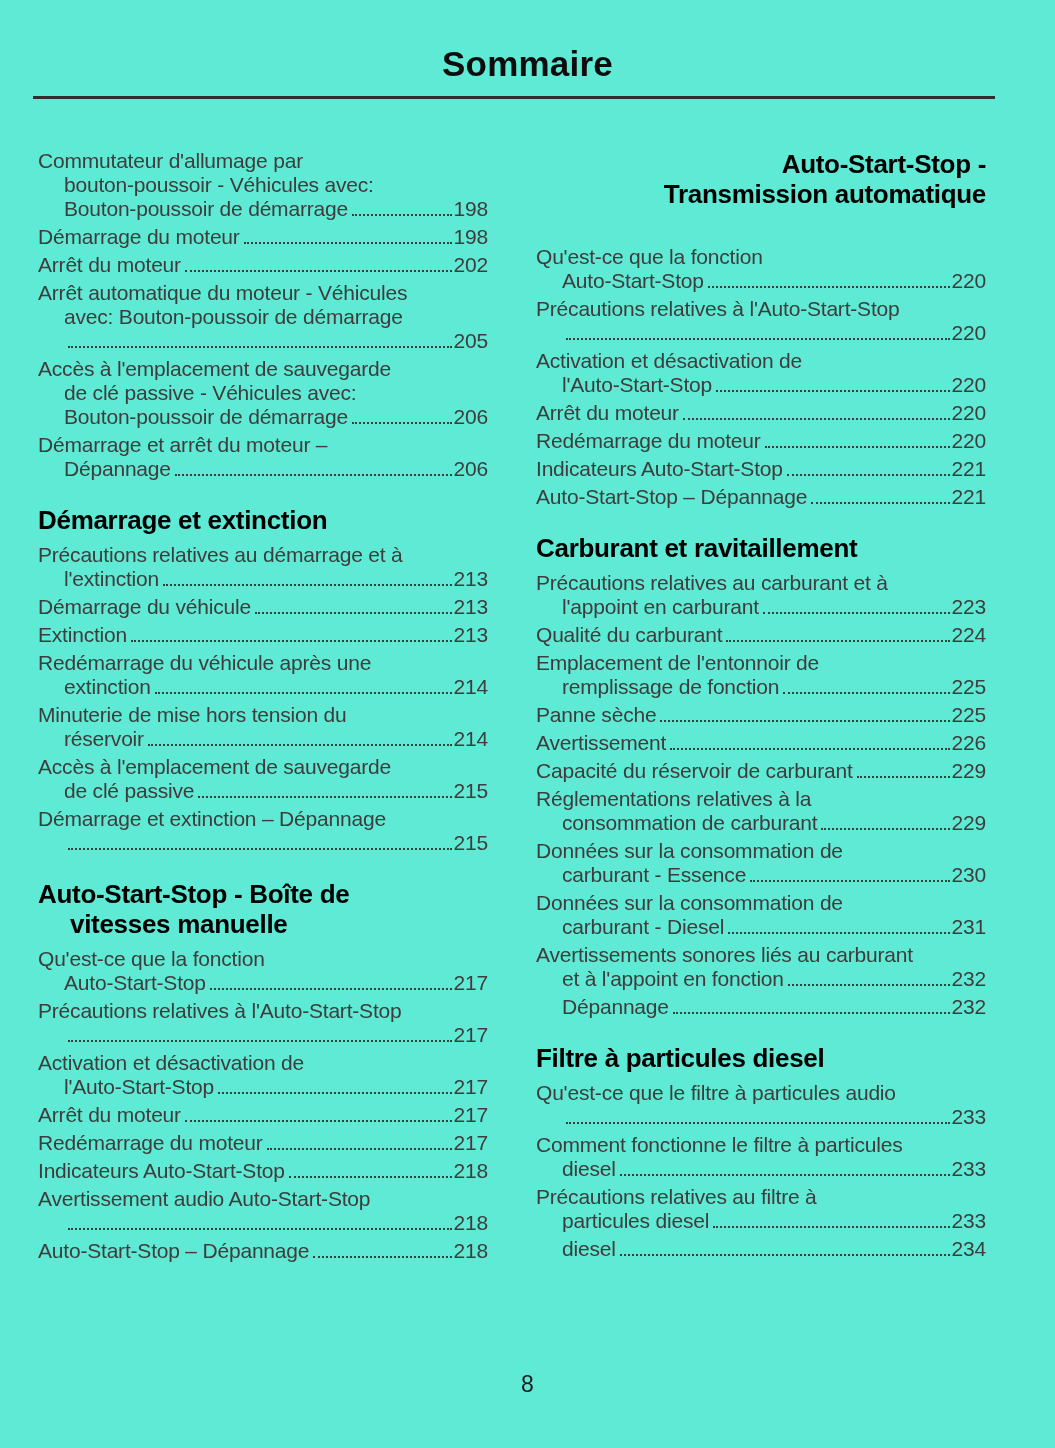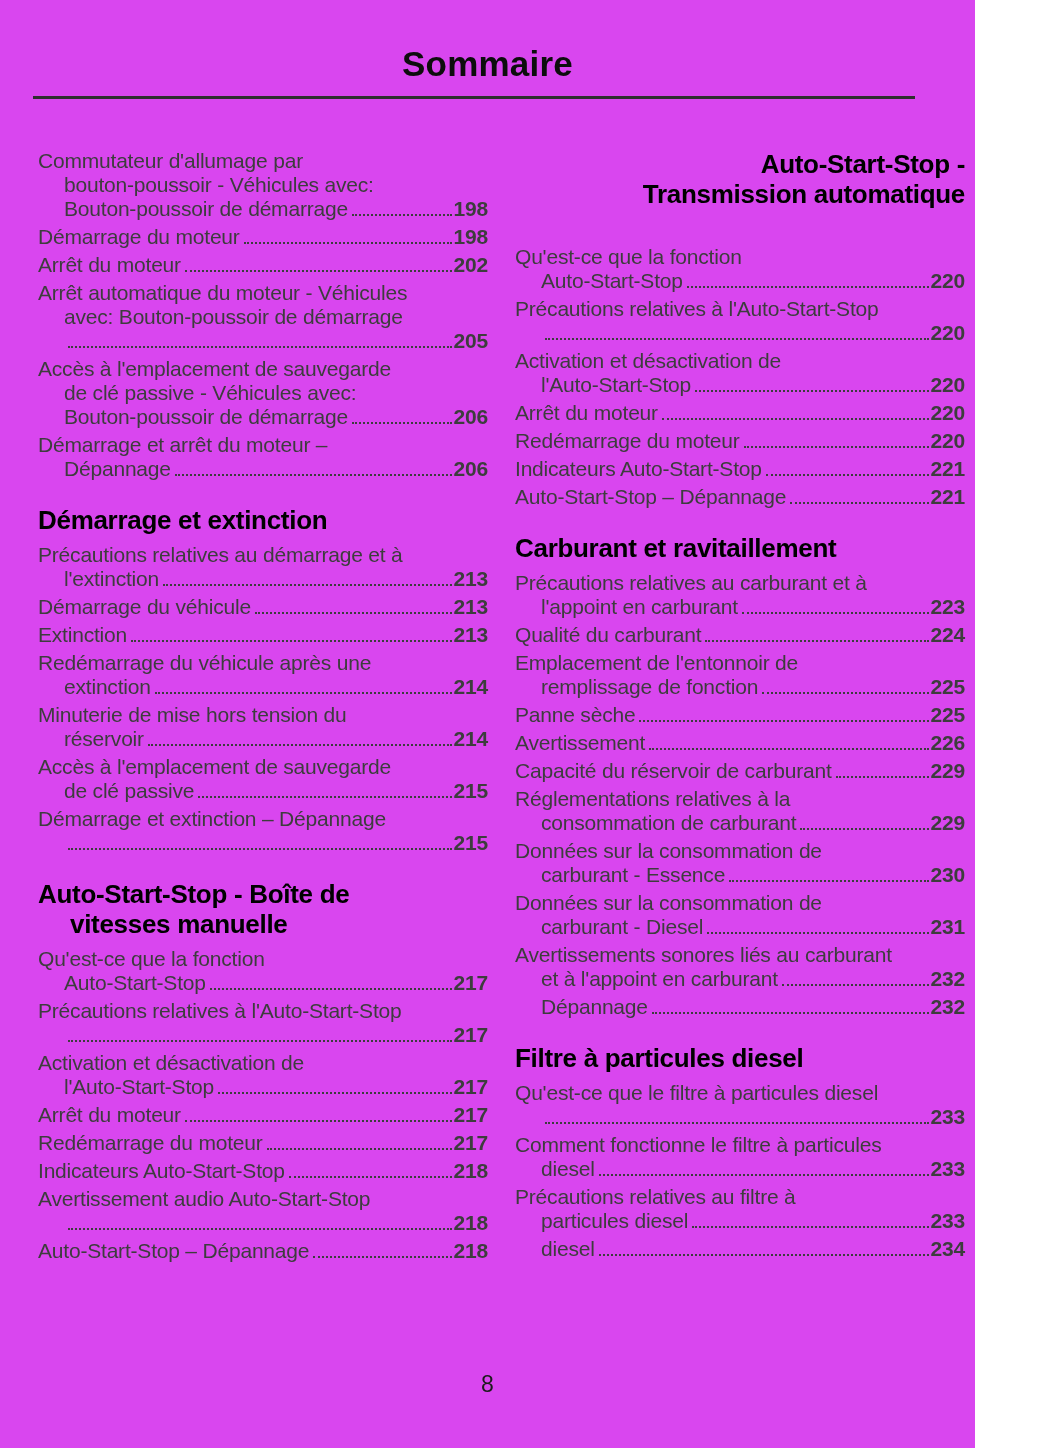--- a/index.html
+++ b/index.html
@@ -1,42 +1,42 @@
 <!DOCTYPE html>
 <html><head>
 <meta charset="utf-8">
 <style>
   * { box-sizing: border-box; }
   html, body { margin: 0; padding: 0; background: #ffffff; }
   .page {
     position: relative;
-    width: 975px;
+    width: 1055px;
     height: 1448px;
-    background: #d946ef;
+    background: #5eead4;
     font-family: "Liberation Sans", "DejaVu Sans", sans-serif;
     overflow: hidden;
   }
   .doc-title {
     margin: 0;
     padding-top: 44px;
     text-align: center;
     font-size: 35px;
     line-height: 40px;
     font-weight: 800;
     color: #0d0d0d;
     letter-spacing: 0.2px;
   }
   .title-rule {
     margin: 12px 60px 0 33px;
     border: none;
     border-top: 3px solid #2e2e2e;
   }
   .columns {
     display: flex;
-    gap: 27px;
+    gap: 48px;
     margin: 50px 60px 0 38px;
   }
   .col { width: 450px; flex: 0 0 450px; }
 
   .entry {
     font-size: 21px;
     line-height: 24px;
     color: #3d3d3d;
     letter-spacing: -0.2px;
     margin-bottom: 4px;
@@ -46,21 +46,21 @@
   .entry .lastline { display: flex; align-items: baseline; }
   .entry .lastline.cont { padding-left: 26px; }
   .entry .ltxt { white-space: nowrap; flex: 0 0 auto; }
   .entry .dots {
     flex: 1 1 auto;
     min-width: 14px;
     align-self: flex-end;
     border-bottom: 2.5px dotted #3d3d3d;
     margin: 0 2px 5px 4px;
   }
-  .entry .pg { flex: 0 0 auto; white-space: nowrap; font-weight: bold; }
+  .entry .pg { flex: 0 0 auto; white-space: nowrap; }
 
   .section {
     margin: 24px 0 8px 0;
     font-size: 26px;
     line-height: 30px;
     font-weight: 900;
     color: #000000;
     letter-spacing: -0.3px;
   }
   .section:first-child { margin-top: 0; }
@@ -381,37 +381,37 @@
           <div class="line">Données sur la consommation de</div>
           <div class="lastline cont">
             <span class="ltxt">carburant - Diesel</span>
             <span class="dots"></span>
             <span class="pg">231</span>
           </div>
         </div>
         <div class="entry">
           <div class="line">Avertissements sonores liés au carburant</div>
           <div class="lastline cont">
-            <span class="ltxt">et à l'appoint en carburant</span>
+            <span class="ltxt">et à l'appoint en fonction</span>
             <span class="dots"></span>
             <span class="pg">232</span>
           </div>
         </div>
         <div class="entry">
           <div class="lastline cont">
             <span class="ltxt">Dépannage</span>
             <span class="dots"></span>
             <span class="pg">232</span>
           </div>
         </div>
         <h2 class="section">
           <span class="h1l">Filtre à particules diesel</span>
         </h2>
         <div class="entry">
-          <div class="line">Qu'est-ce que le filtre à particules diesel</div>
+          <div class="line">Qu'est-ce que le filtre à particules audio</div>
           <div class="lastline cont">
             <span class="ltxt"></span>
             <span class="dots"></span>
             <span class="pg">233</span>
           </div>
         </div>
         <div class="entry">
           <div class="line">Comment fonctionne le filtre à particules</div>
           <div class="lastline cont">
             <span class="ltxt">diesel</span>

